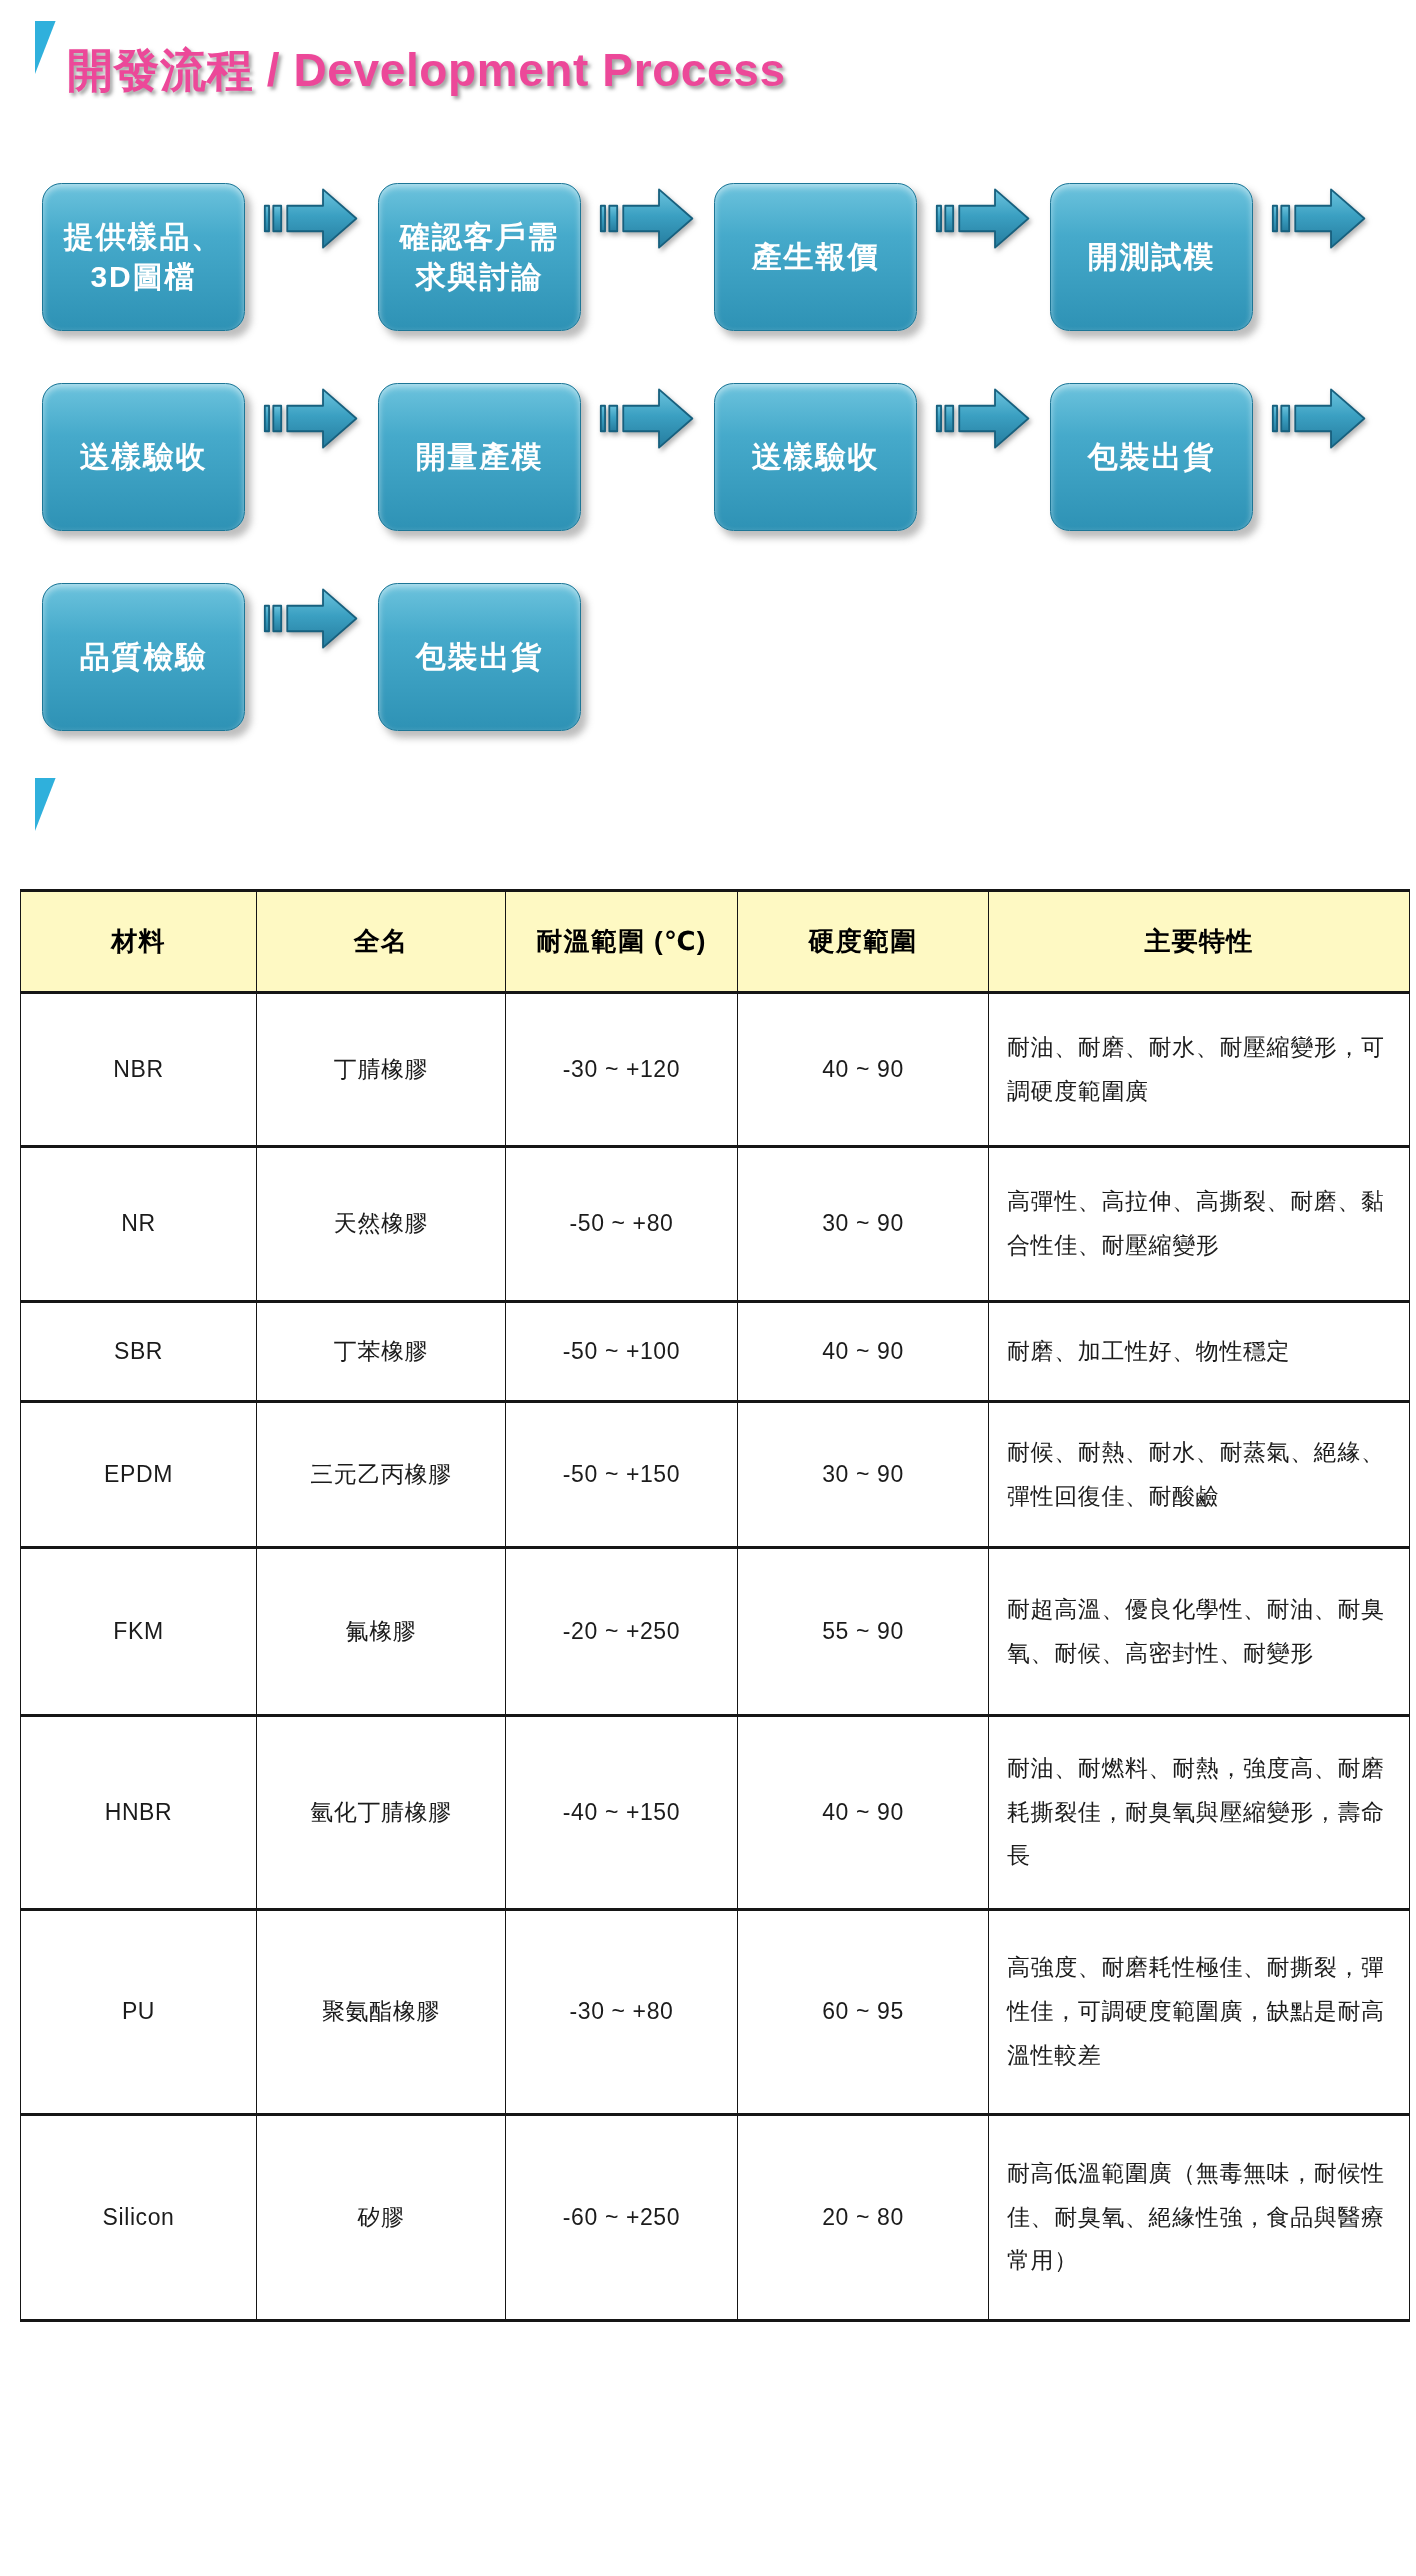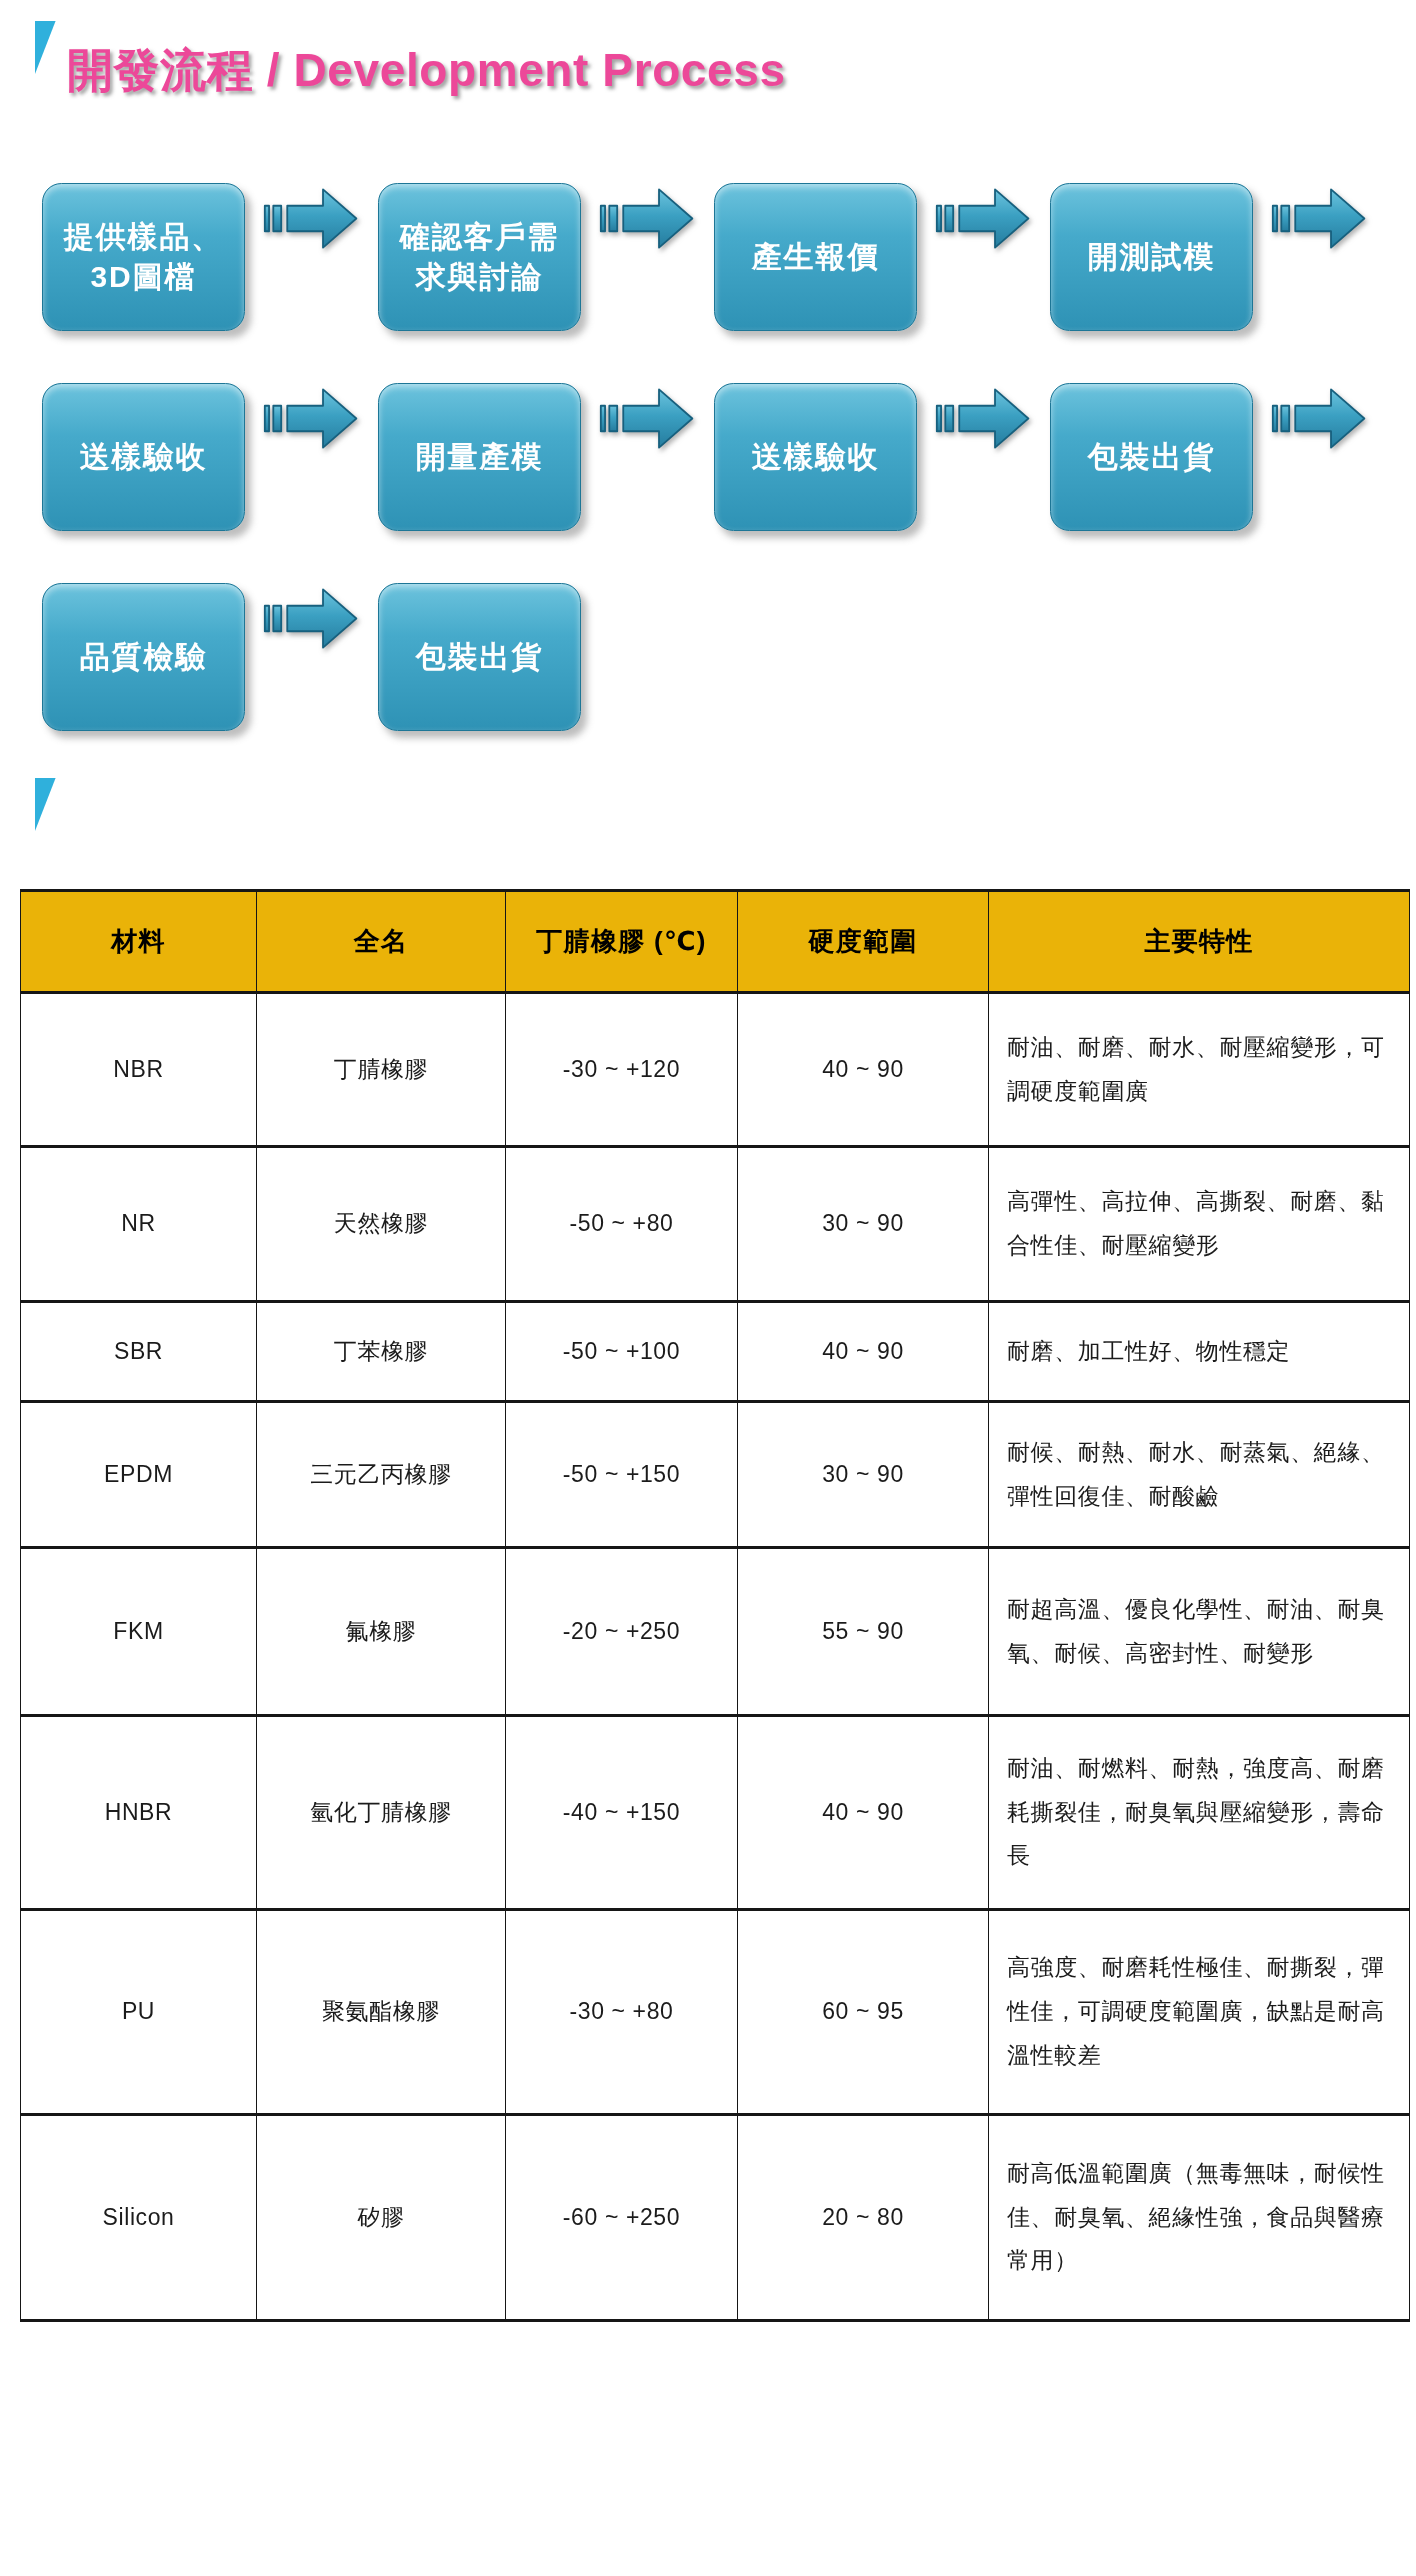--- a/index.html
+++ b/index.html
@@ -33,21 +33,21 @@
   }
   .flow-arrow{width:97px;height:71px;margin:0 18px;flex:0 0 auto;
     filter:drop-shadow(2.6px 3.2px 2.6px rgba(100,100,100,0.5));}
 
   
   .mat-wrap{margin:26px 0 0 20px;}
   table.mat{border-collapse:collapse;table-layout:fixed;width:1389px;}
   .mat tr{border-top:3.2px solid #161616;border-bottom:3.2px solid #161616;}
   .mat th,.mat td{border-left:1.3px solid #161616;border-right:1.3px solid #161616;
     overflow:hidden;vertical-align:middle;}
-  .mat th{background:#eab308;height:97px;font-size:26px;font-weight:600;color:#000;text-align:center;letter-spacing:1.3px;}
+  .mat th{background:#fef9c3;height:97px;font-size:26px;font-weight:600;color:#000;text-align:center;letter-spacing:1.3px;}
   .mat td{font-size:23px;color:#1b1b1b;text-align:center;line-height:1.9;padding:6.4px 5.2px;letter-spacing:0.6px;}
   .mat td:last-child{text-align:left;padding:6.4px 19.3px 6.4px 18px;margin-left:20px;}
   .h225{height:154px}.h240{height:155px}.h155{height:100px}.h227{height:146px}
   .h325{height:168px}.h230{height:148px}.h301{height:194px}.h319{height:205px}.h320{height:206px}
 </style>
 </head>
 <body>
 
 <svg width="0" height="0" style="position:absolute" aria-hidden="true">
   <defs>
@@ -133,21 +133,21 @@
         <col style="width:236px">
           <col style="width:249px">
           <col style="width:232px">
           <col style="width:251px">
           <col style="width:421px">
       </colgroup>
       <thead>
         <tr>
           <th>材料</th>
           <th>全名</th>
-          <th>丁腈橡膠 (℃)</th>
+          <th>耐溫範圍 (℃)</th>
           <th>硬度範圍</th>
           <th>主要特性</th>
         </tr>
       </thead>
       <tbody>
         <tr class="h225">
           <td>NBR</td>
           <td>丁腈橡膠</td>
           <td>-30 ~ +120</td>
           <td>40 ~ 90</td>

